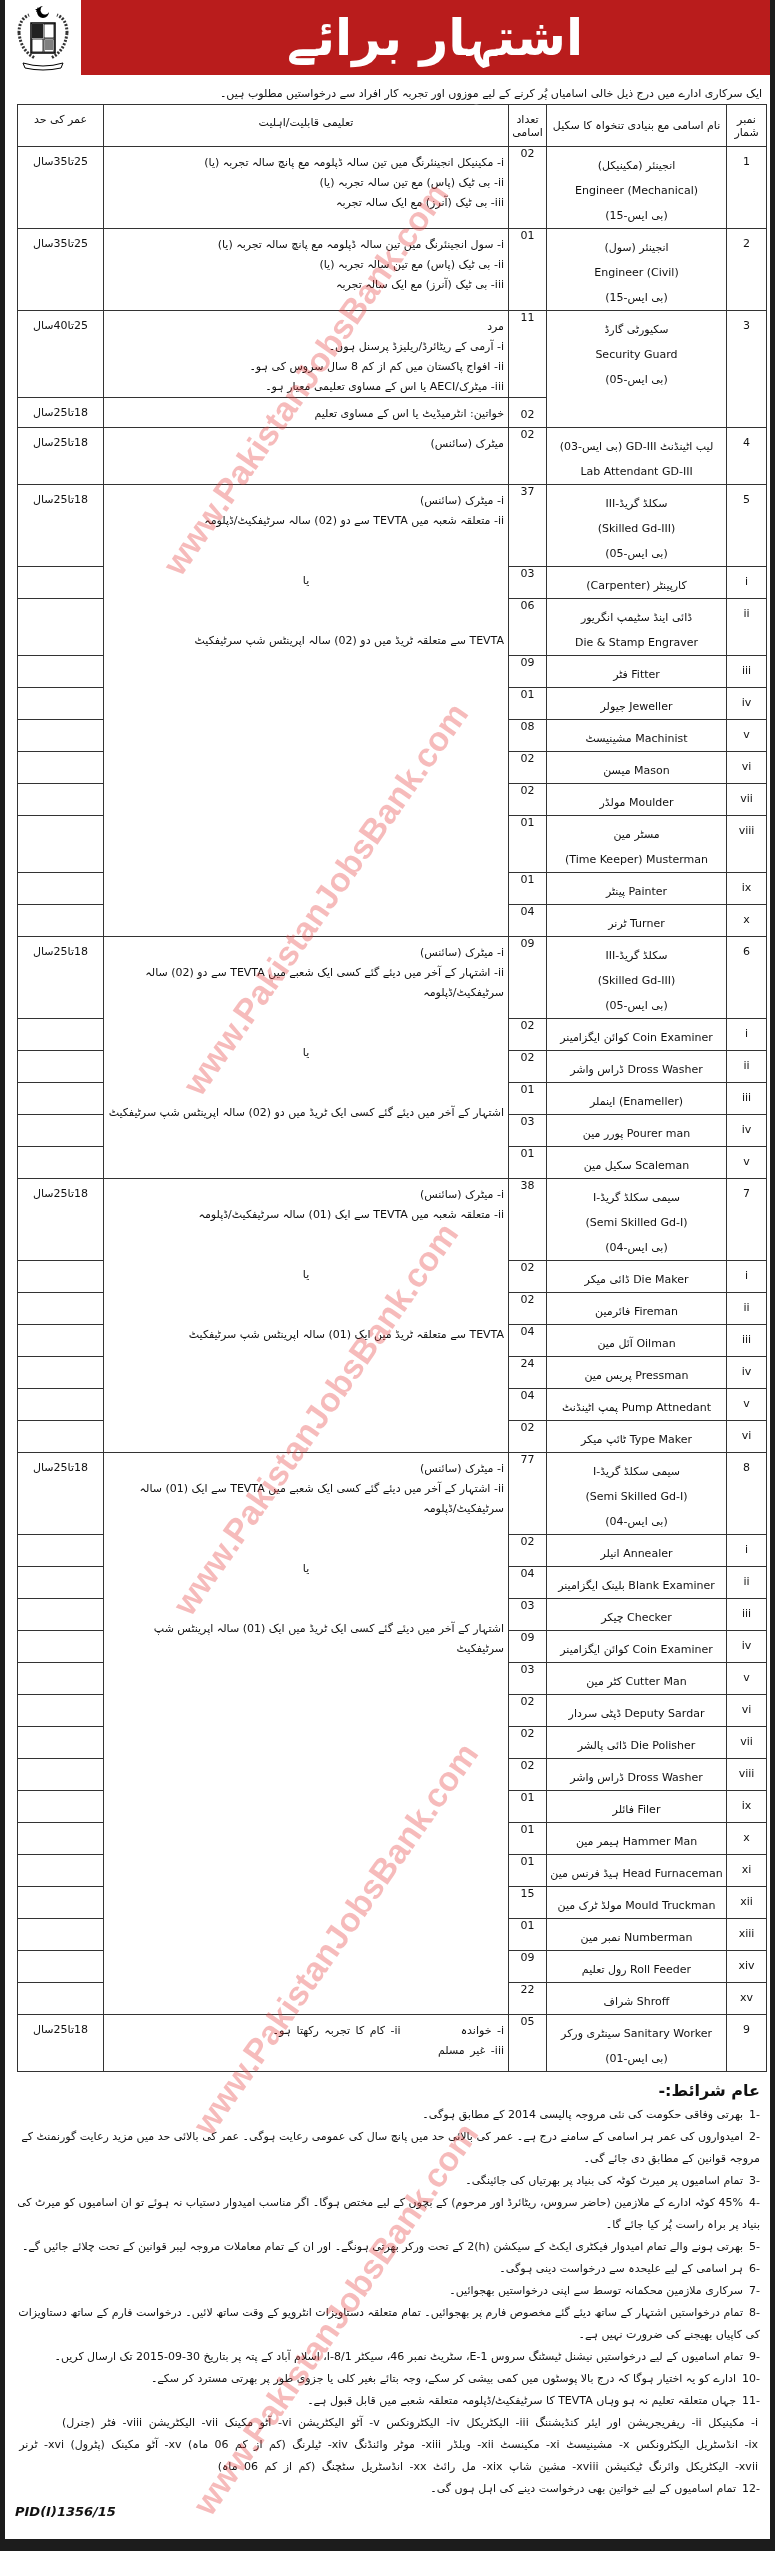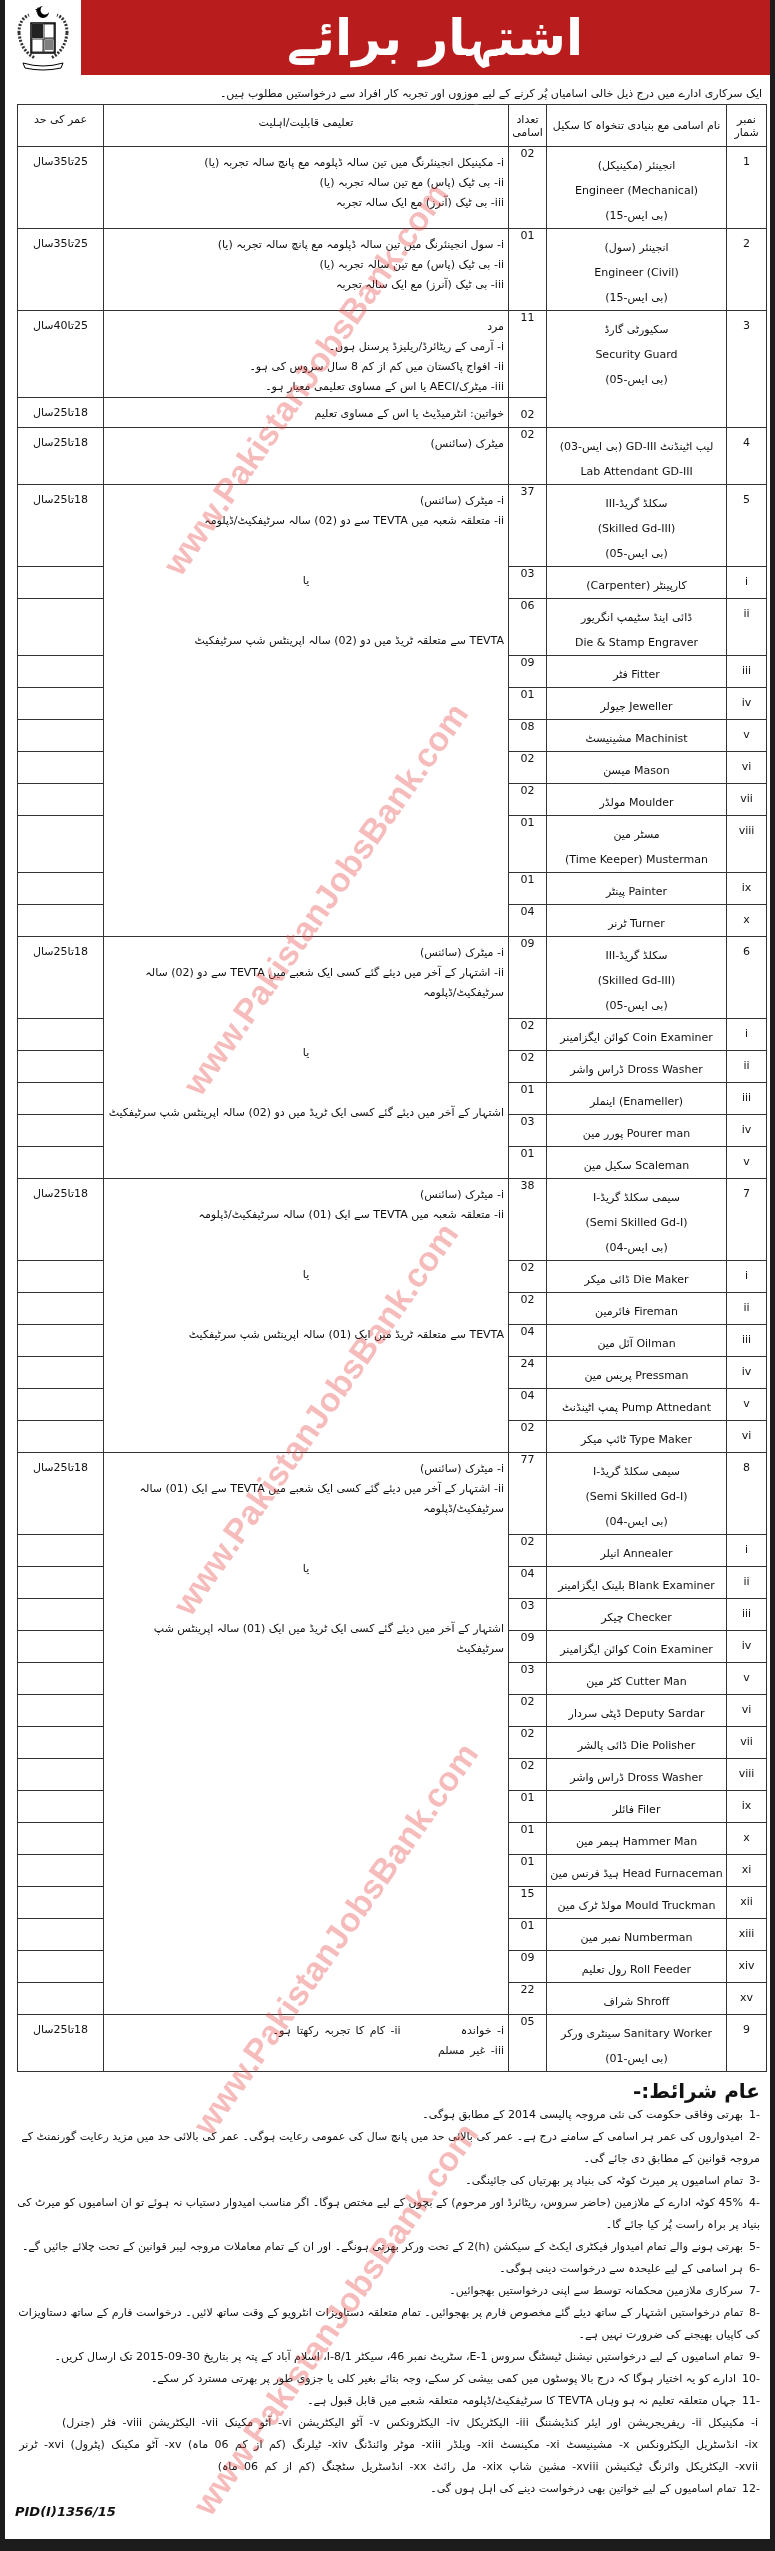--- a/index.html
+++ b/index.html
@@ -72,21 +72,21 @@
   .or { display: block; text-align: center; padding-right: 0; }
   .sub-row td { height: 30px; }
   .terms {
     direction: rtl;
     text-align: right;
     padding: 8px 10px 0 10px;
     font-size: 11px;
     line-height: 22px;
   }
   .terms h3 {
-    font-size: 20px;
+    font-size: 16px;
     font-weight: bold;
     margin-bottom: 2px;
   }
   .terms .item { display: block; }
   .terms .item .n { display: inline-block; margin-left: 6px; }
   .terms .trades { display: block; padding-right: 2px; word-spacing: 3px; }
   .pid {
     position: absolute;
     left: 10px; bottom: 20px;
     font-weight: bold; font-style: italic;

